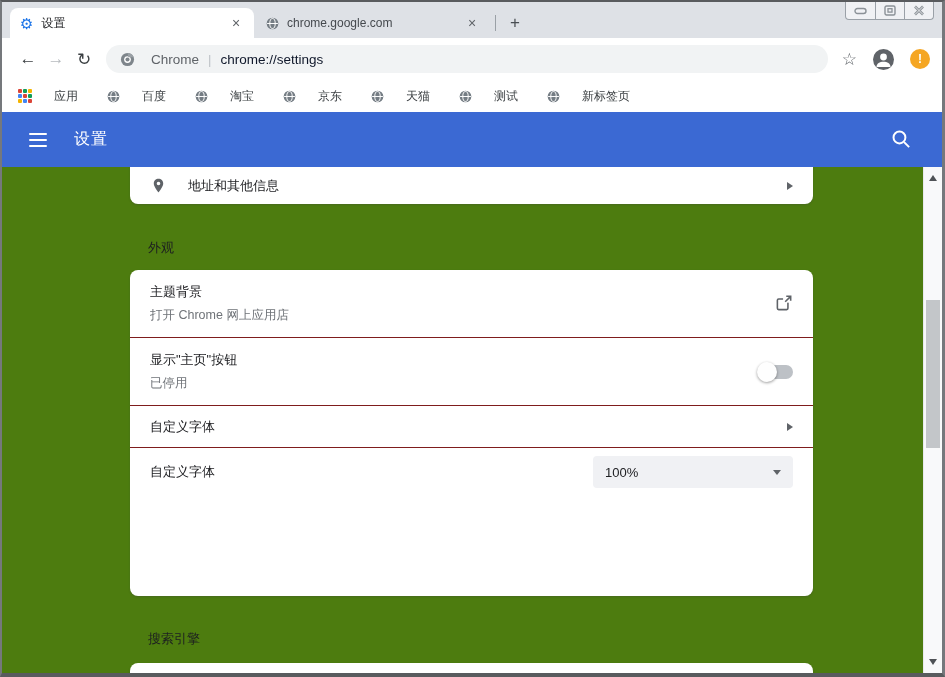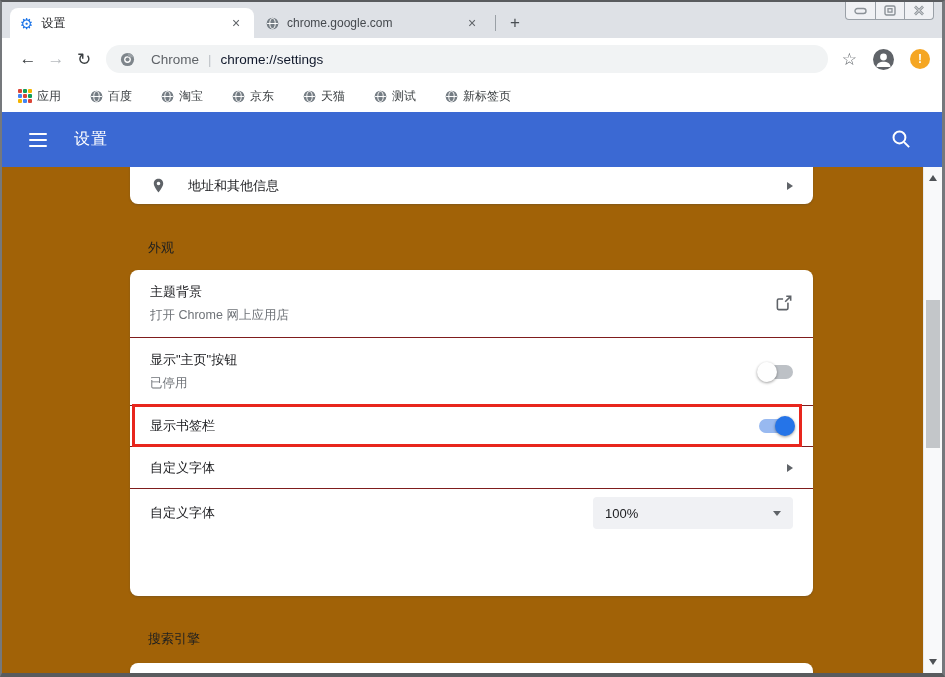--- a/index.html
+++ b/index.html
@@ -49,34 +49,34 @@
   .tb-right{display:flex;align-items:center;gap:16px}
   .star{font-size:17px;color:#5f6368}
   .avatar{width:21px;height:21px;border-radius:50%;background:#5f6368;overflow:hidden;display:flex;
     align-items:flex-end;justify-content:center}
   .badge{width:20px;height:20px;border-radius:50%;background:#f5a623;color:#fff;font-size:12px;
     font-weight:bold;display:flex;align-items:center;justify-content:center}
 
   
   .bookmarks{position:absolute;top:80px;left:2px;right:3px;height:32px;background:#fff;
     display:flex;align-items:center;padding:0 16px;gap:29px}
-  .bm-item{display:flex;align-items:center;gap:5px;font-size:12px;color:#3c4043;white-space:nowrap}
+  .bm-item{display:flex;align-items:center;gap:22px;font-size:12px;color:#3c4043;white-space:nowrap}
   .apps-grid{display:grid;grid-template-columns:repeat(3,4px);grid-template-rows:repeat(3,4px);gap:1px}
   .apps-grid i{display:block;width:4px;height:4px;border-radius:1px}
 
   
   .bluebar{position:absolute;top:112px;left:2px;right:3px;height:55px;background:#3b69d3;
     display:flex;align-items:center;color:#fff}
   .hamburger{margin-left:27px;width:18px;display:flex;flex-direction:column;gap:4px}
   .hamburger i{display:block;height:2px;background:#fff;border-radius:1px}
   .hdr-title{margin-left:27px;font-size:16px;letter-spacing:1px}
   .hdr-search{position:absolute;right:30px;top:16px}
 
   
-  .content{position:absolute;top:167px;left:2px;right:3px;bottom:4px;background:#a16207;overflow:hidden}
+  .content{position:absolute;top:167px;left:2px;right:3px;bottom:4px;background:#4d7c0f;overflow:hidden}
   .card-partial-top{position:absolute;top:0;left:128px;width:683px;height:37px;background:#fff;
     border-radius:0 0 8px 8px;box-shadow:0 1px 2px rgba(60,64,67,.3)}
   .addr-row{height:100%;display:flex;align-items:center;padding:0 20px}
   .addr-label{margin-left:21px;font-size:13px;color:#202124}
   .section-label{position:absolute;left:146px;font-size:13px;color:#1d1f21}
   .sec-appearance{top:72px}
   .sec-search{top:463px}
   .card{position:absolute;top:103px;left:128px;width:683px;height:326px;background:#fff;
     border-radius:8px;box-shadow:0 1px 2px rgba(60,64,67,.3)}
   .row{display:flex;align-items:center;padding:0 20px;position:relative;border-bottom:1px solid #7f1d1d}
@@ -302,28 +302,20 @@
       <div class="rtext">
         <span class="lab">显示"主页"按钮</span>
         <span class="sub">已停用</span>
       </div>
       <span class="spacer"></span>
       <div class="toggle off">
           <span class="knob"></span>
         </div>
     </div>
 
-    <div class="row r41">
-      <div class="hl-box"></div>
-      <span class="lab">显示书签栏</span>
-      <span class="spacer"></span>
-      <div class="toggle on">
-          <span class="knob"></span>
-        </div>
-    </div>
 
 
     <div class="row r42">
       <span class="lab">自定义字体</span>
       <span class="spacer"></span>
       <span class="tri-right"></span>
     </div>
 
     <div class="row r49">
       <span class="lab">自定义字体</span>

